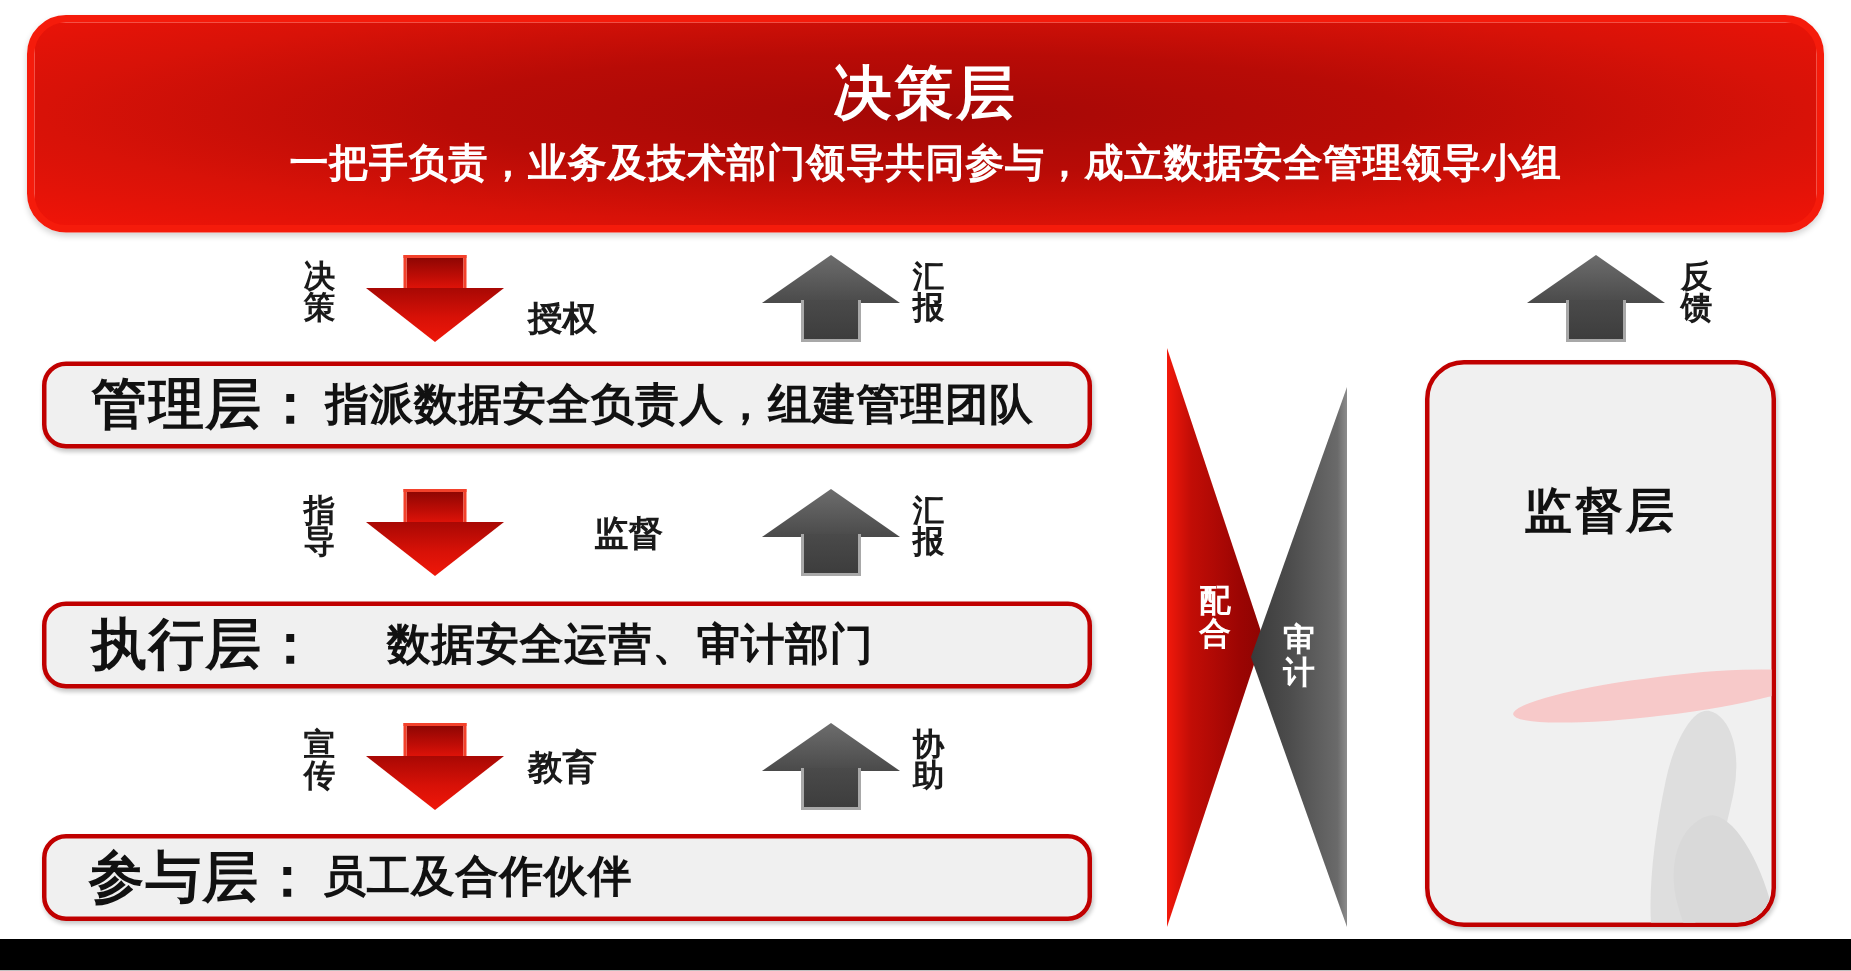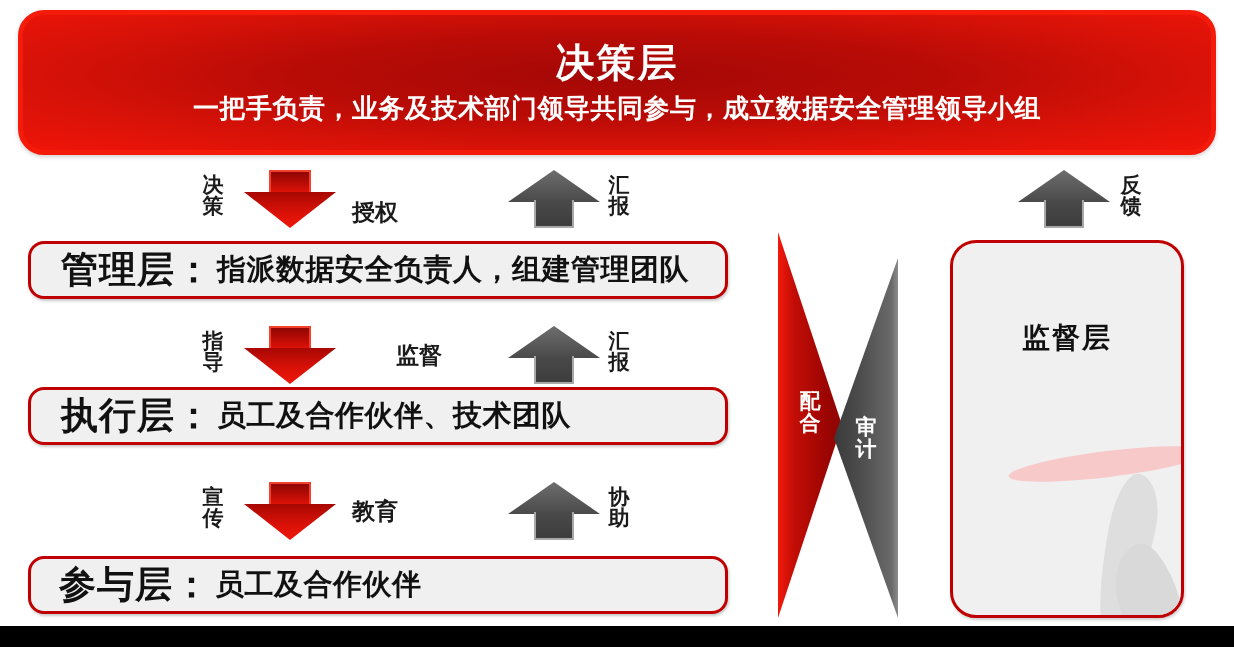--- a/index.html
+++ b/index.html
@@ -46,21 +46,21 @@
     left: 28px;
     width: 700px; height: 58px;
     background: #f0f0f0;
     border: 3px solid #c00000;
     border-radius: 16px;
     box-shadow: 1px 2px 3px rgba(0,0,0,.22);
     display: flex; align-items: center;
     padding-left: 30px;
   }
   .layer-box.b1 { top: 241px; }
-  .layer-box.b2 { top: 387px; }
+  .layer-box.b2 { top: 401px; gap: 41px; }
   .layer-box.b3 { top: 556px; padding-left: 28px; }
   .layer-title {
     font-size: 37px; font-weight: bold; color: #111;
     letter-spacing: 1px;
   }
   .layer-desc {
     font-size: 29px; font-weight: bold; color: #111;
     letter-spacing: 0.5px;
     padding-left: 4px;
   }
@@ -156,21 +156,21 @@
     border: 3px solid #c00000;
     border-radius: 26px;
     box-shadow: 1px 2px 3px rgba(0,0,0,.2);
     overflow: hidden;
   }
   .supervise-inner {
     position: absolute; left: 0; right: 0; top: 78px;
     text-align: center;
   }
   .supervise-title {
-    font-size: 28px; font-weight: bold; color: #111;
+    font-size: 32px; font-weight: bold; color: #111;
     letter-spacing: 2px; line-height: 1.2;
   }
   .supervise-sub {
     font-size: 24px; color: #111; letter-spacing: 1px;
     line-height: 1.3; margin-top: 4px;
   }
   
   .wm-pink {
     position: absolute; left: 55px; top: 208px;
     width: 200px; height: 26px;
@@ -259,21 +259,21 @@
       <div class="stem"></div>
     </div>
     <div class="vlabel" style="left:606px; top:8px;">
       <span>汇</span>
       <span>报</span>
     </div>
   </div>
 
   <div class="layer-box b2">
     <div class="layer-title">执行层：</div>
-    <div class="layer-desc">员工及合作伙伴、技术团队</div>
+    <div class="layer-desc">数据安全运营、审计部门</div>
   </div>
 
   <div class="arrow-row r3">
     <div class="vlabel" style="left:200px; top:8px;">
       <span>宣</span>
       <span>传</span>
     </div>
     <div class="arrow-down" style="left:244px; top:4px;">
       <div class="stem"></div>
       <div class="head"></div>

